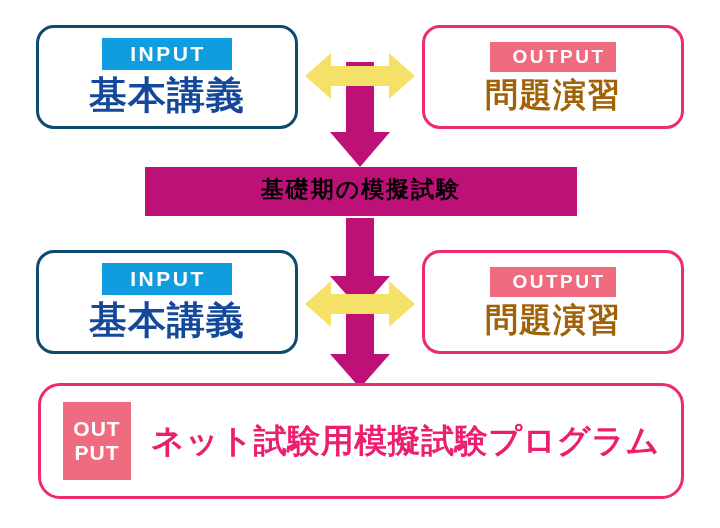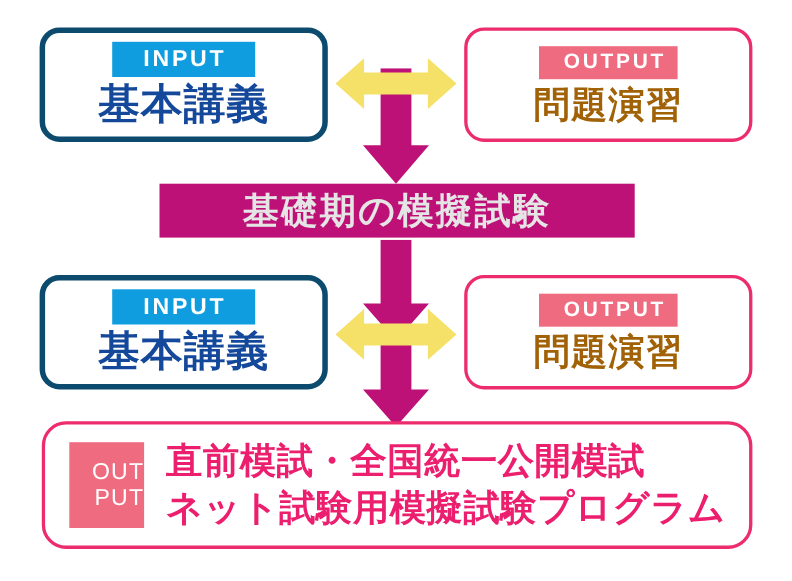--- a/index.html
+++ b/index.html
@@ -22,21 +22,21 @@
   .card {
     position: absolute;
     box-sizing: border-box;
     border-radius: 18px;
     background: #ffffff;
     display: flex;
     flex-direction: column;
     align-items: center;
     justify-content: center;
   }
-  .card.blue   { border: 5px solid #0c4a6e; }
+  .card.blue   { border: 3px solid #0c4a6e; }
   .card.pink   { border: 3px solid #ec2c6d; }
   .card.wide   { border: 3px solid #ec2c6d; border-radius: 22px; }
 
   
   .badge {
     display: block;
     color: #ffffff;
     font-weight: bold;
     letter-spacing: 2.5px;
     text-align: center;
@@ -65,49 +65,50 @@
 
   
   .banner {
     position: absolute;
     background: #be1178;
     display: flex;
     align-items: center;
     justify-content: center;
   }
   .banner-text {
-    color: #e5e5e5;
-    font-weight: bold;
-    font-size: 33px;
+    color: #000000;
+    font-weight: bold;
+    font-size: 23px;
     letter-spacing: 2px;
     line-height: 1;
     white-space: nowrap;
+    font-family: Liberation Mono, monospace;
   }
 
   
   .bottom-inner {
     position: absolute;
     left: 0; top: 0; right: 0; bottom: 0;
     display: flex;
     flex-direction: row;
     align-items: center;
     padding-left: 22px;
   }
   .output-square {
     width: 68px;
     height: 78px;
     flex: 0 0 auto;
     background: #ef6c80;
     color: #ffffff;
-    font-weight: normal;
+    font-weight: bold;
     font-size: 21px;
     letter-spacing: 1px;
     display: flex;
     flex-direction: column;
-    align-items: flex-end;
+    align-items: center;
     justify-content: center;
     line-height: 1.15;
   }
   .bottom-lines {
     margin-left: 20px;
     display: flex;
     flex-direction: column;
     justify-content: center;
   }
   .bottom-line {
@@ -182,19 +183,18 @@
     </svg>
   </div>
 
   <div class="card wide" style="left:38px; top:383px; width:646px; height:116px; z-index:3;">
     <div class="bottom-inner">
       <div class="output-square">
         <span>OUT</span>
         <span>PUT</span>
       </div>
       <div class="bottom-lines">
-        <span class="bottom-line">直前模試・全国統一公開模試</span>
         <span class="bottom-line">ネット試験用模擬試験プログラム</span>
       </div>
     </div>
   </div>
 
 </div>
 
 </body></html>

